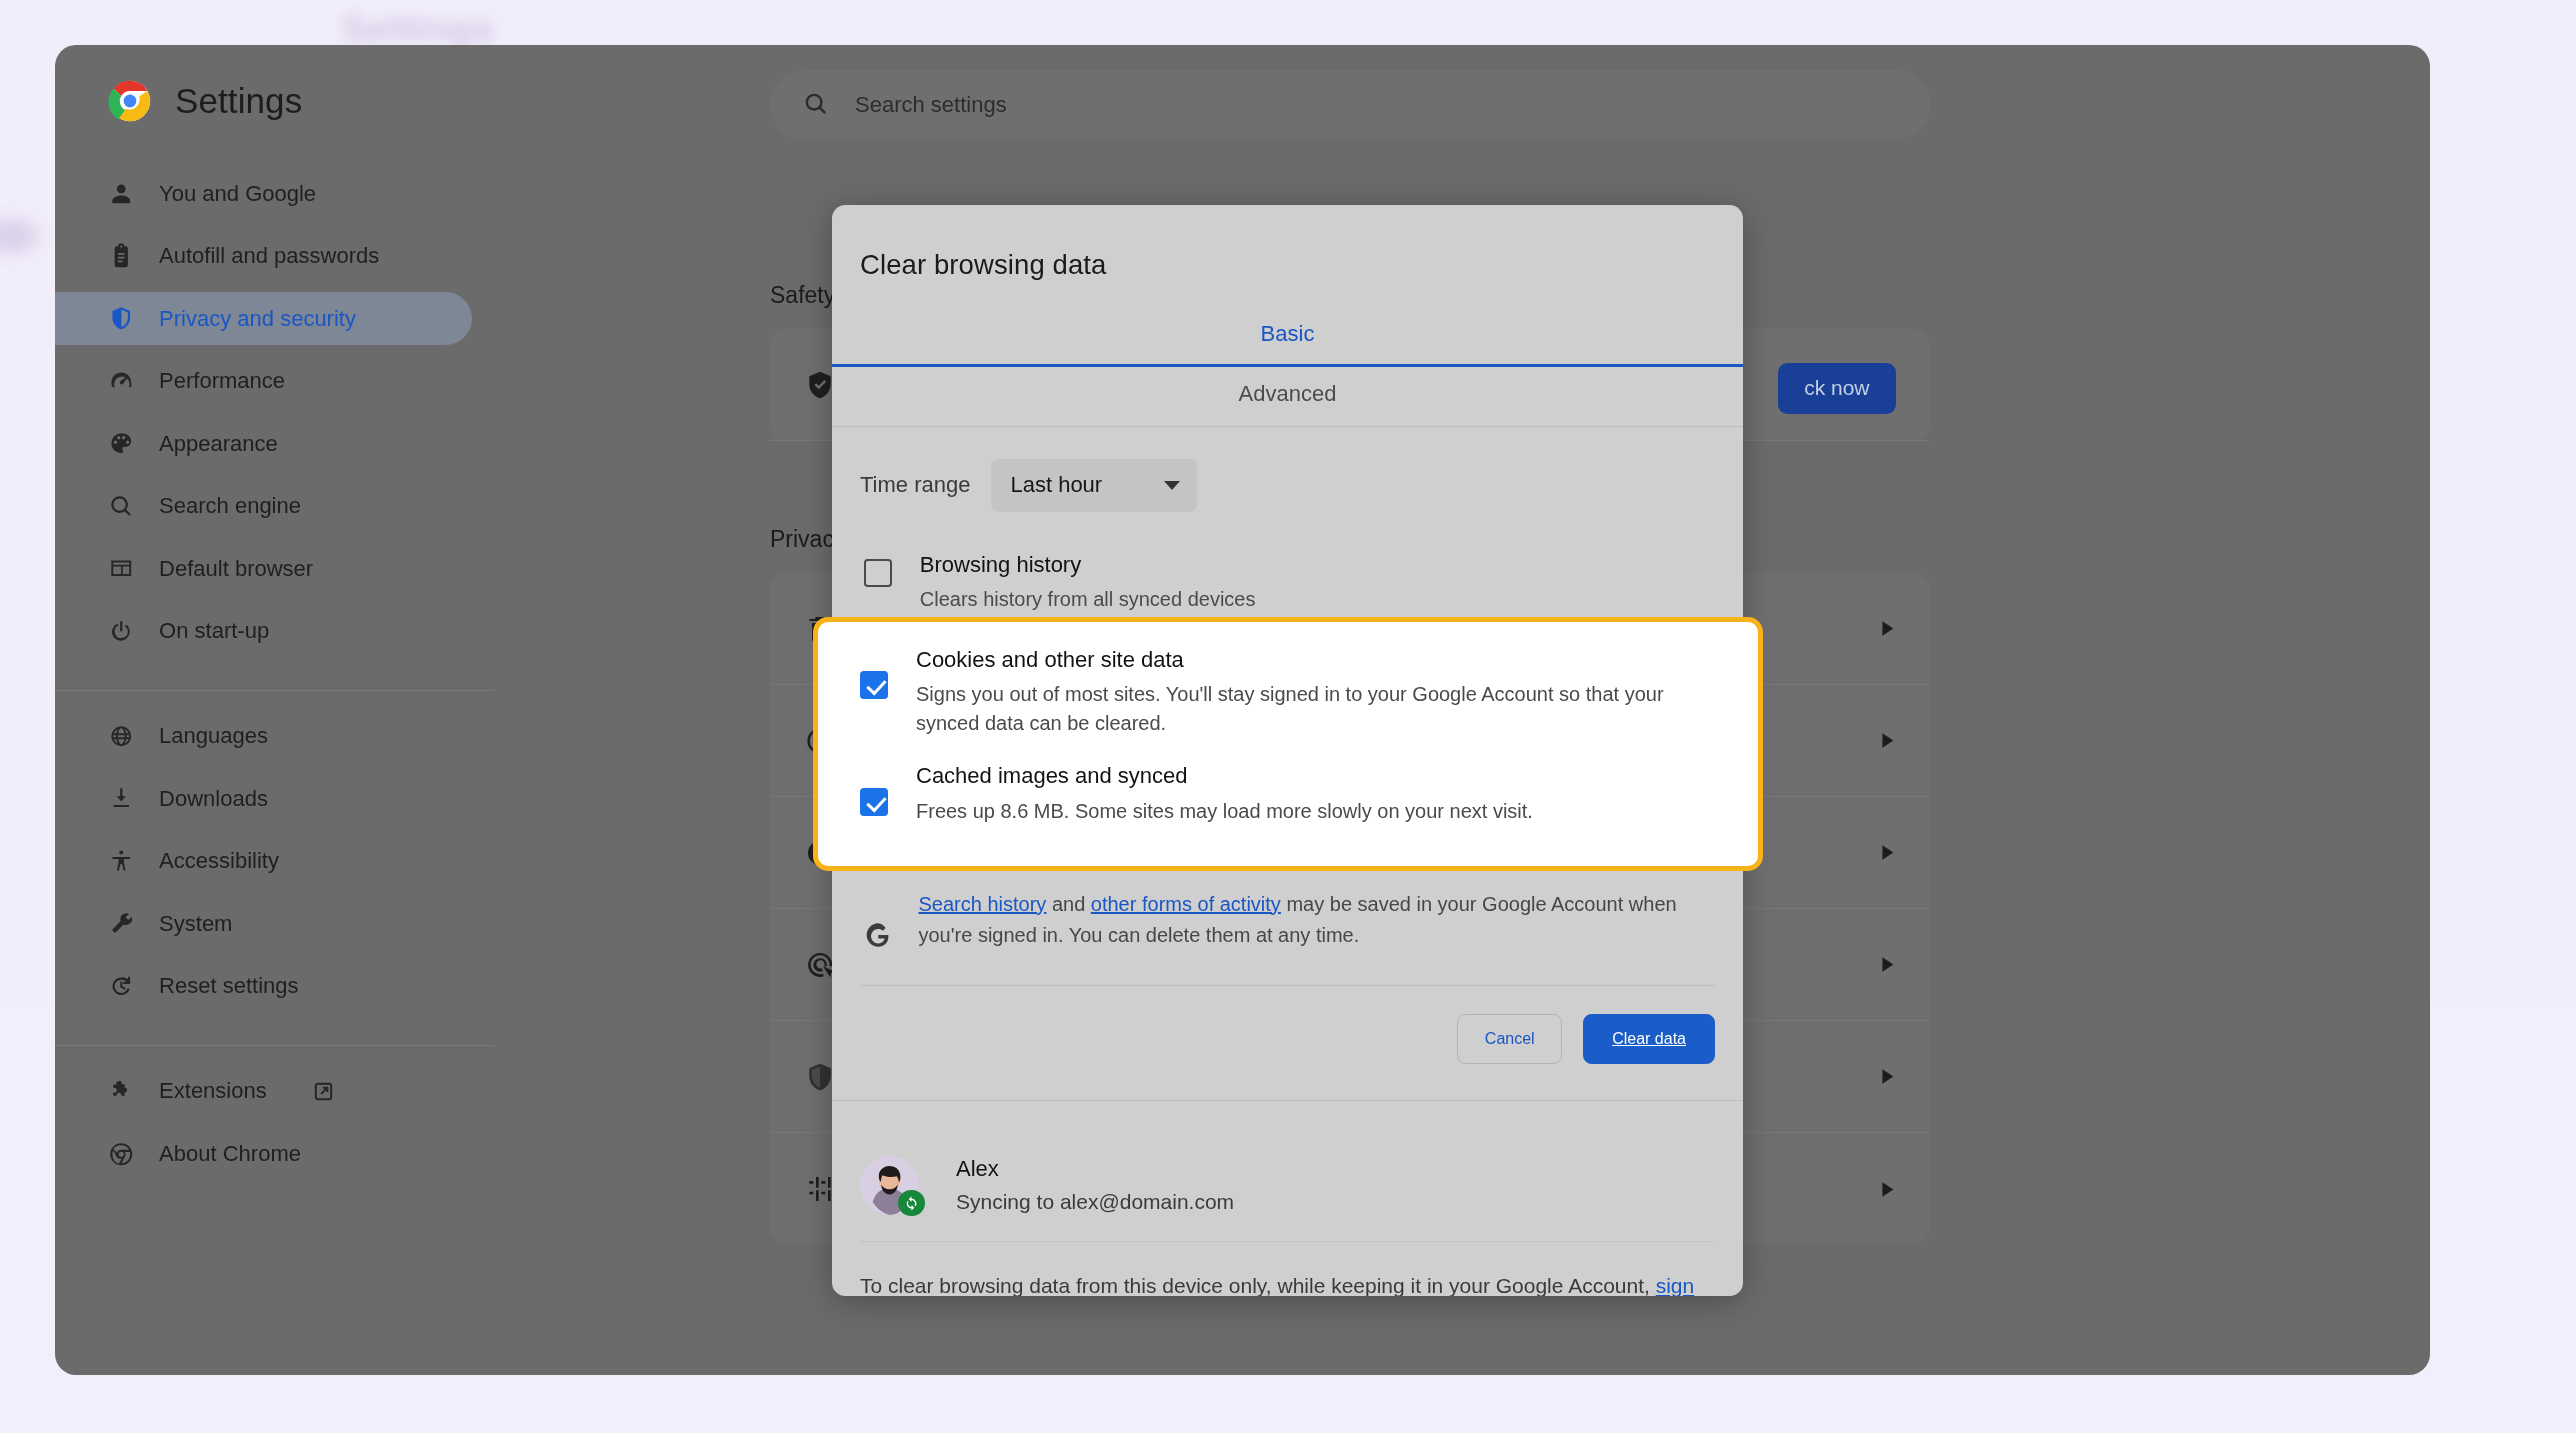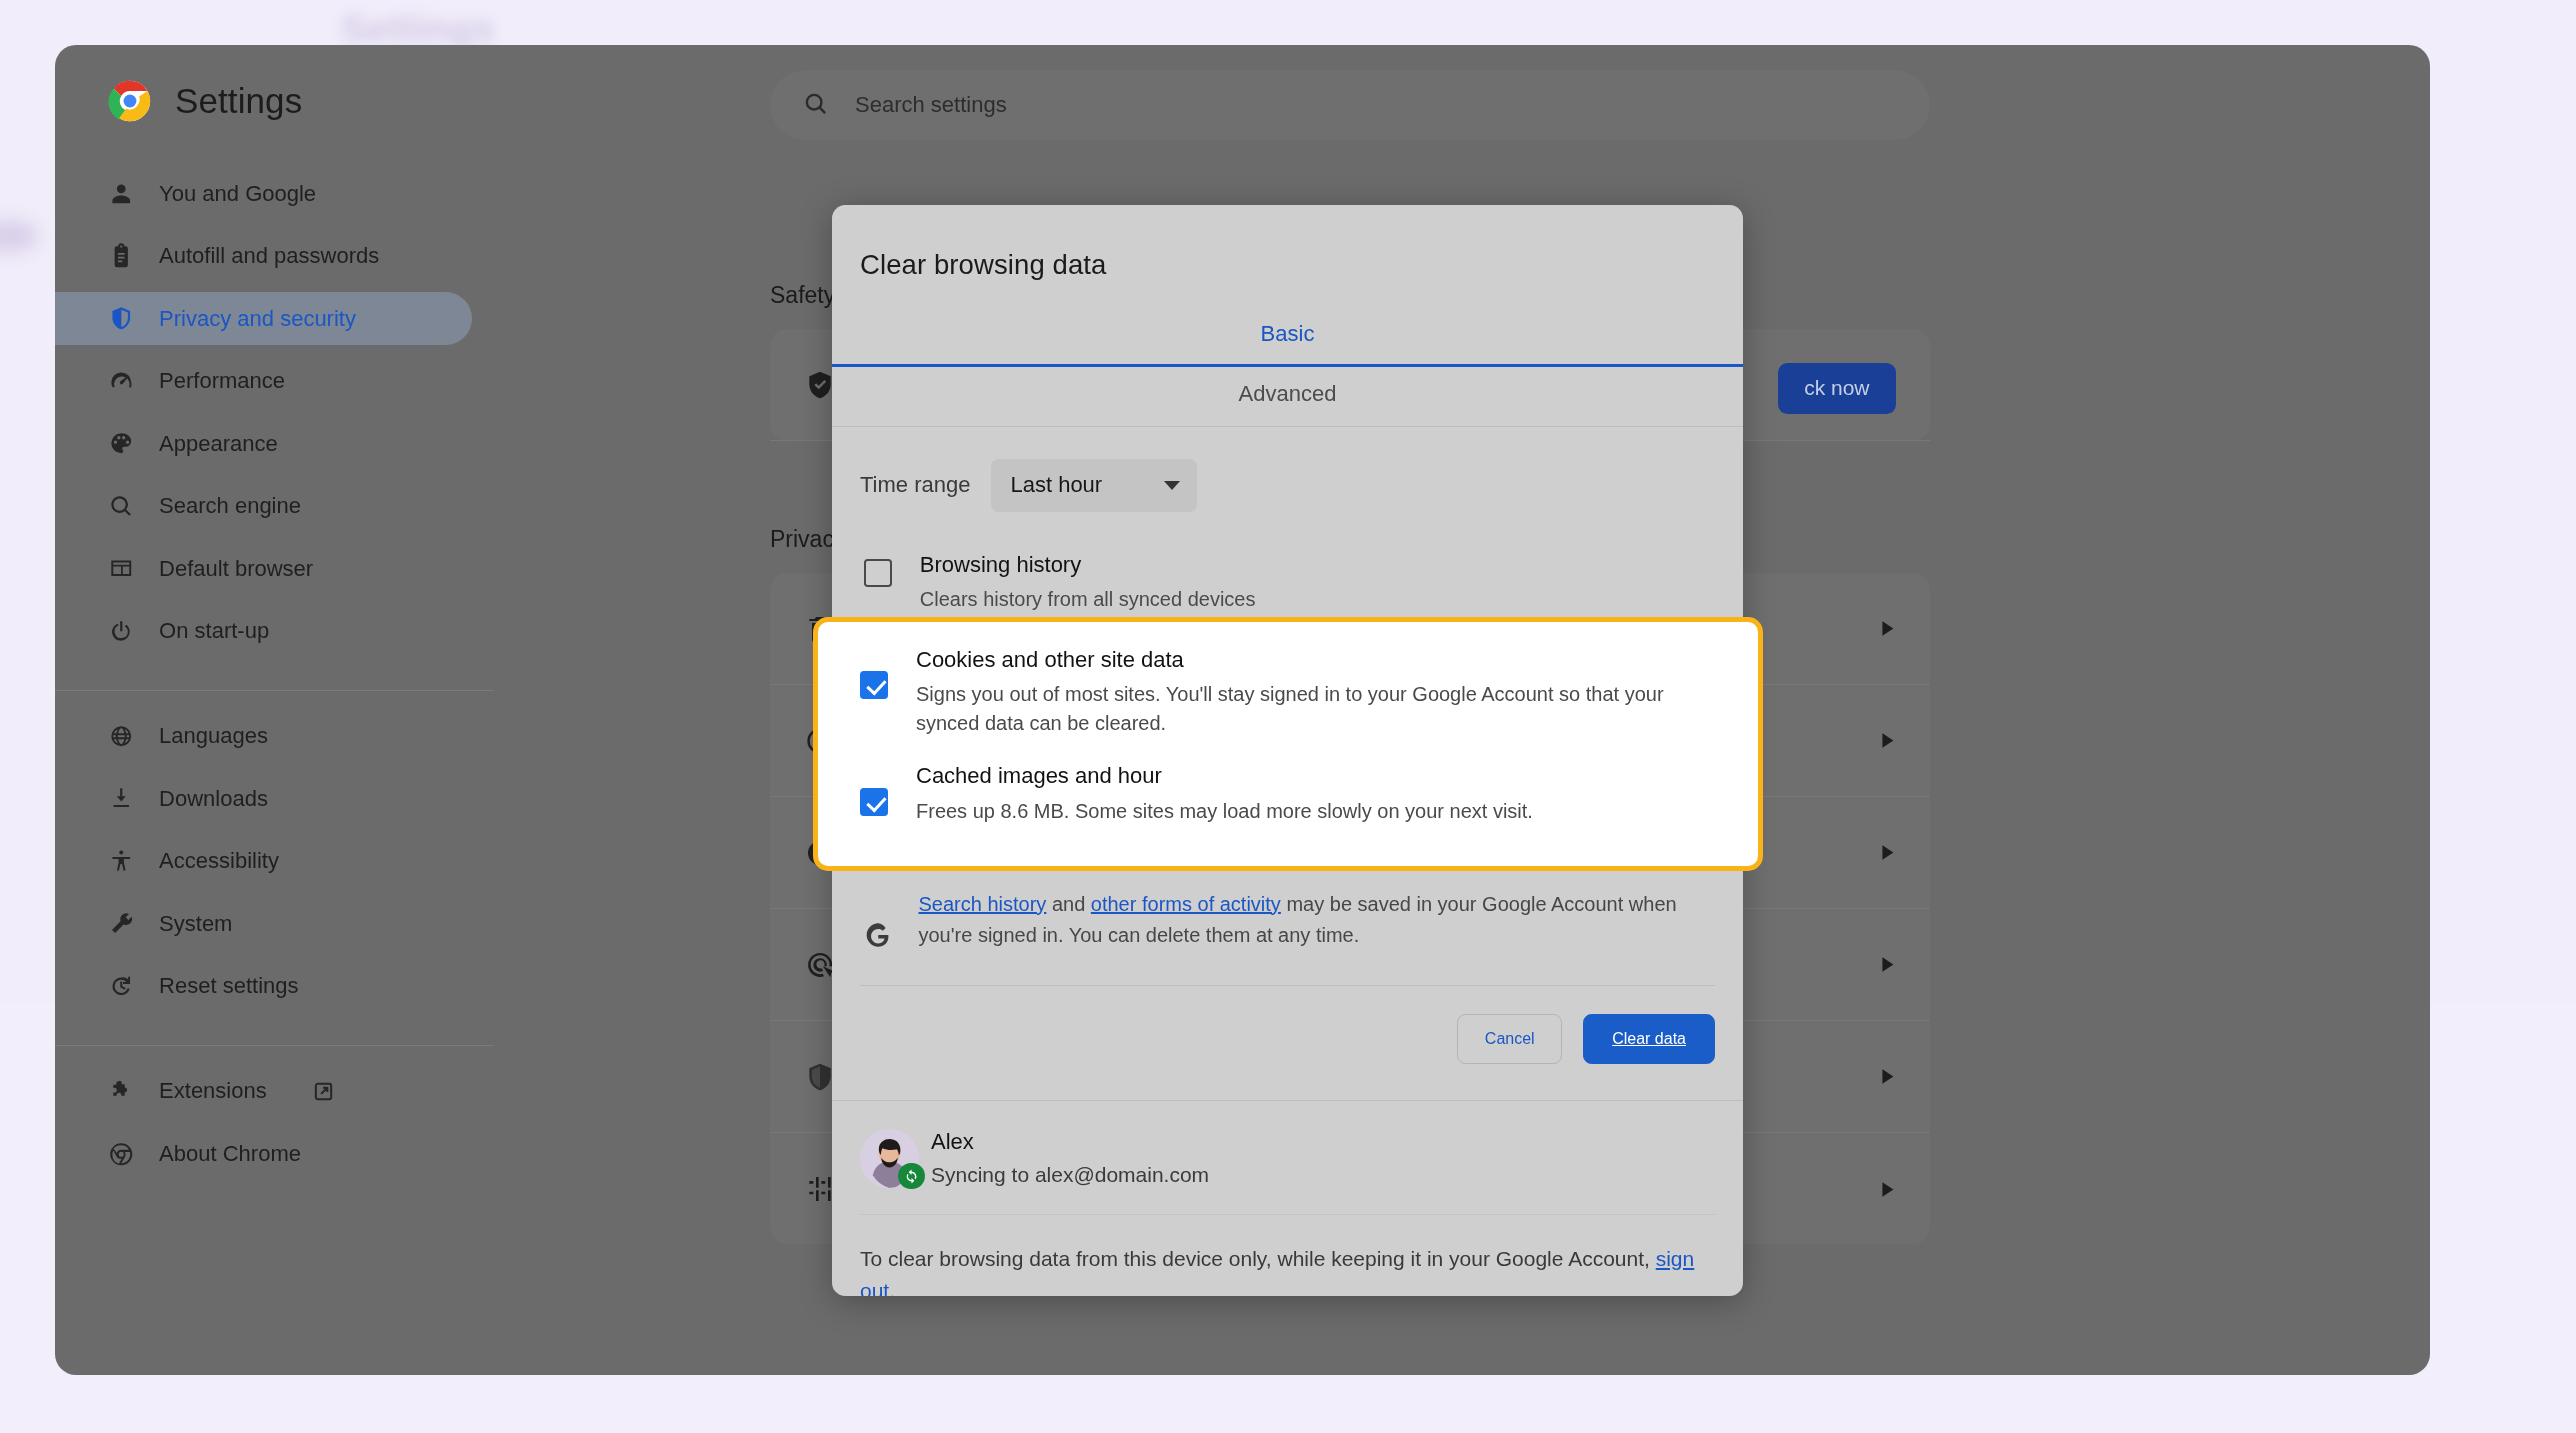--- a/index.html
+++ b/index.html
@@ -150,21 +150,21 @@
   a.lnk { color: #1a56c4; text-decoration: underline; }
 
   .actions { display: flex; justify-content: flex-end; gap: 21px; margin-top: 28px; }
   .btn {
     font-family: inherit; font-size: 16px; font-weight: 500; border-radius: 8.5px;
     padding: 15px 26.5px; border: 0.9px solid #b3b3b3; background: transparent; color: #1a56c4;
   }
   .btn-primary { background: #1a5dc8; color: #ffffff; border-color: #1a5dc8; padding: 15px 28px; text-decoration: underline; }
 
   .dlg-footer { border-top: 0.9px solid #bebebe; margin-top: 36px; padding: 28px 28px 0 28px; }
-  .profile { display: flex; align-items: center; gap: 12px; }
+  .profile { display: flex; align-items: center; gap: 37px; margin-top: 27px; }
   .avatar-wrap { position: relative; width: 59px; height: 59px; flex: none; }
   .avatar { width: 59px; height: 59px; border-radius: 50%; overflow: hidden; background: #d8cfe0; }
   .sync-badge {
     position: absolute; right: -5.7px; bottom: -1.9px; width: 26.5px; height: 26.5px;
     background: #17883a; border-radius: 50%; display: flex; align-items: center; justify-content: center;
   }
   .sync-badge svg { width: 17px; height: 17px; fill: #fff; }
   .pname { font-size: 22px; color: #131313; }
   .psync { font-size: 21px; color: #3b3b3b; margin-top: 7.6px; }
   .foot-note { font-size: 21px; color: #3a3a3a; line-height: 1.5; border-top: 0.9px solid #c3c3c3; margin-top: 26.5px; padding-top: 28px; }
@@ -544,20 +544,20 @@
     <div class="opt">
       <span class="cbx checked"></span>
       <div>
         <div class="opt-title">Cookies and other site data</div>
         <div class="opt-sub">Signs you out of most sites. You'll stay signed in to your Google Account so that your synced data can be cleared.</div>
       </div>
     </div>
     <div class="opt">
       <span class="cbx checked"></span>
       <div>
-        <div class="opt-title">Cached images and hour</div>
+        <div class="opt-title">Cached images and synced</div>
         <div class="opt-sub">Frees up 8.6 MB. Some sites may load more slowly on your next visit.</div>
       </div>
     </div>
   </div>
 
 </div>
 
 
 </body></html>

